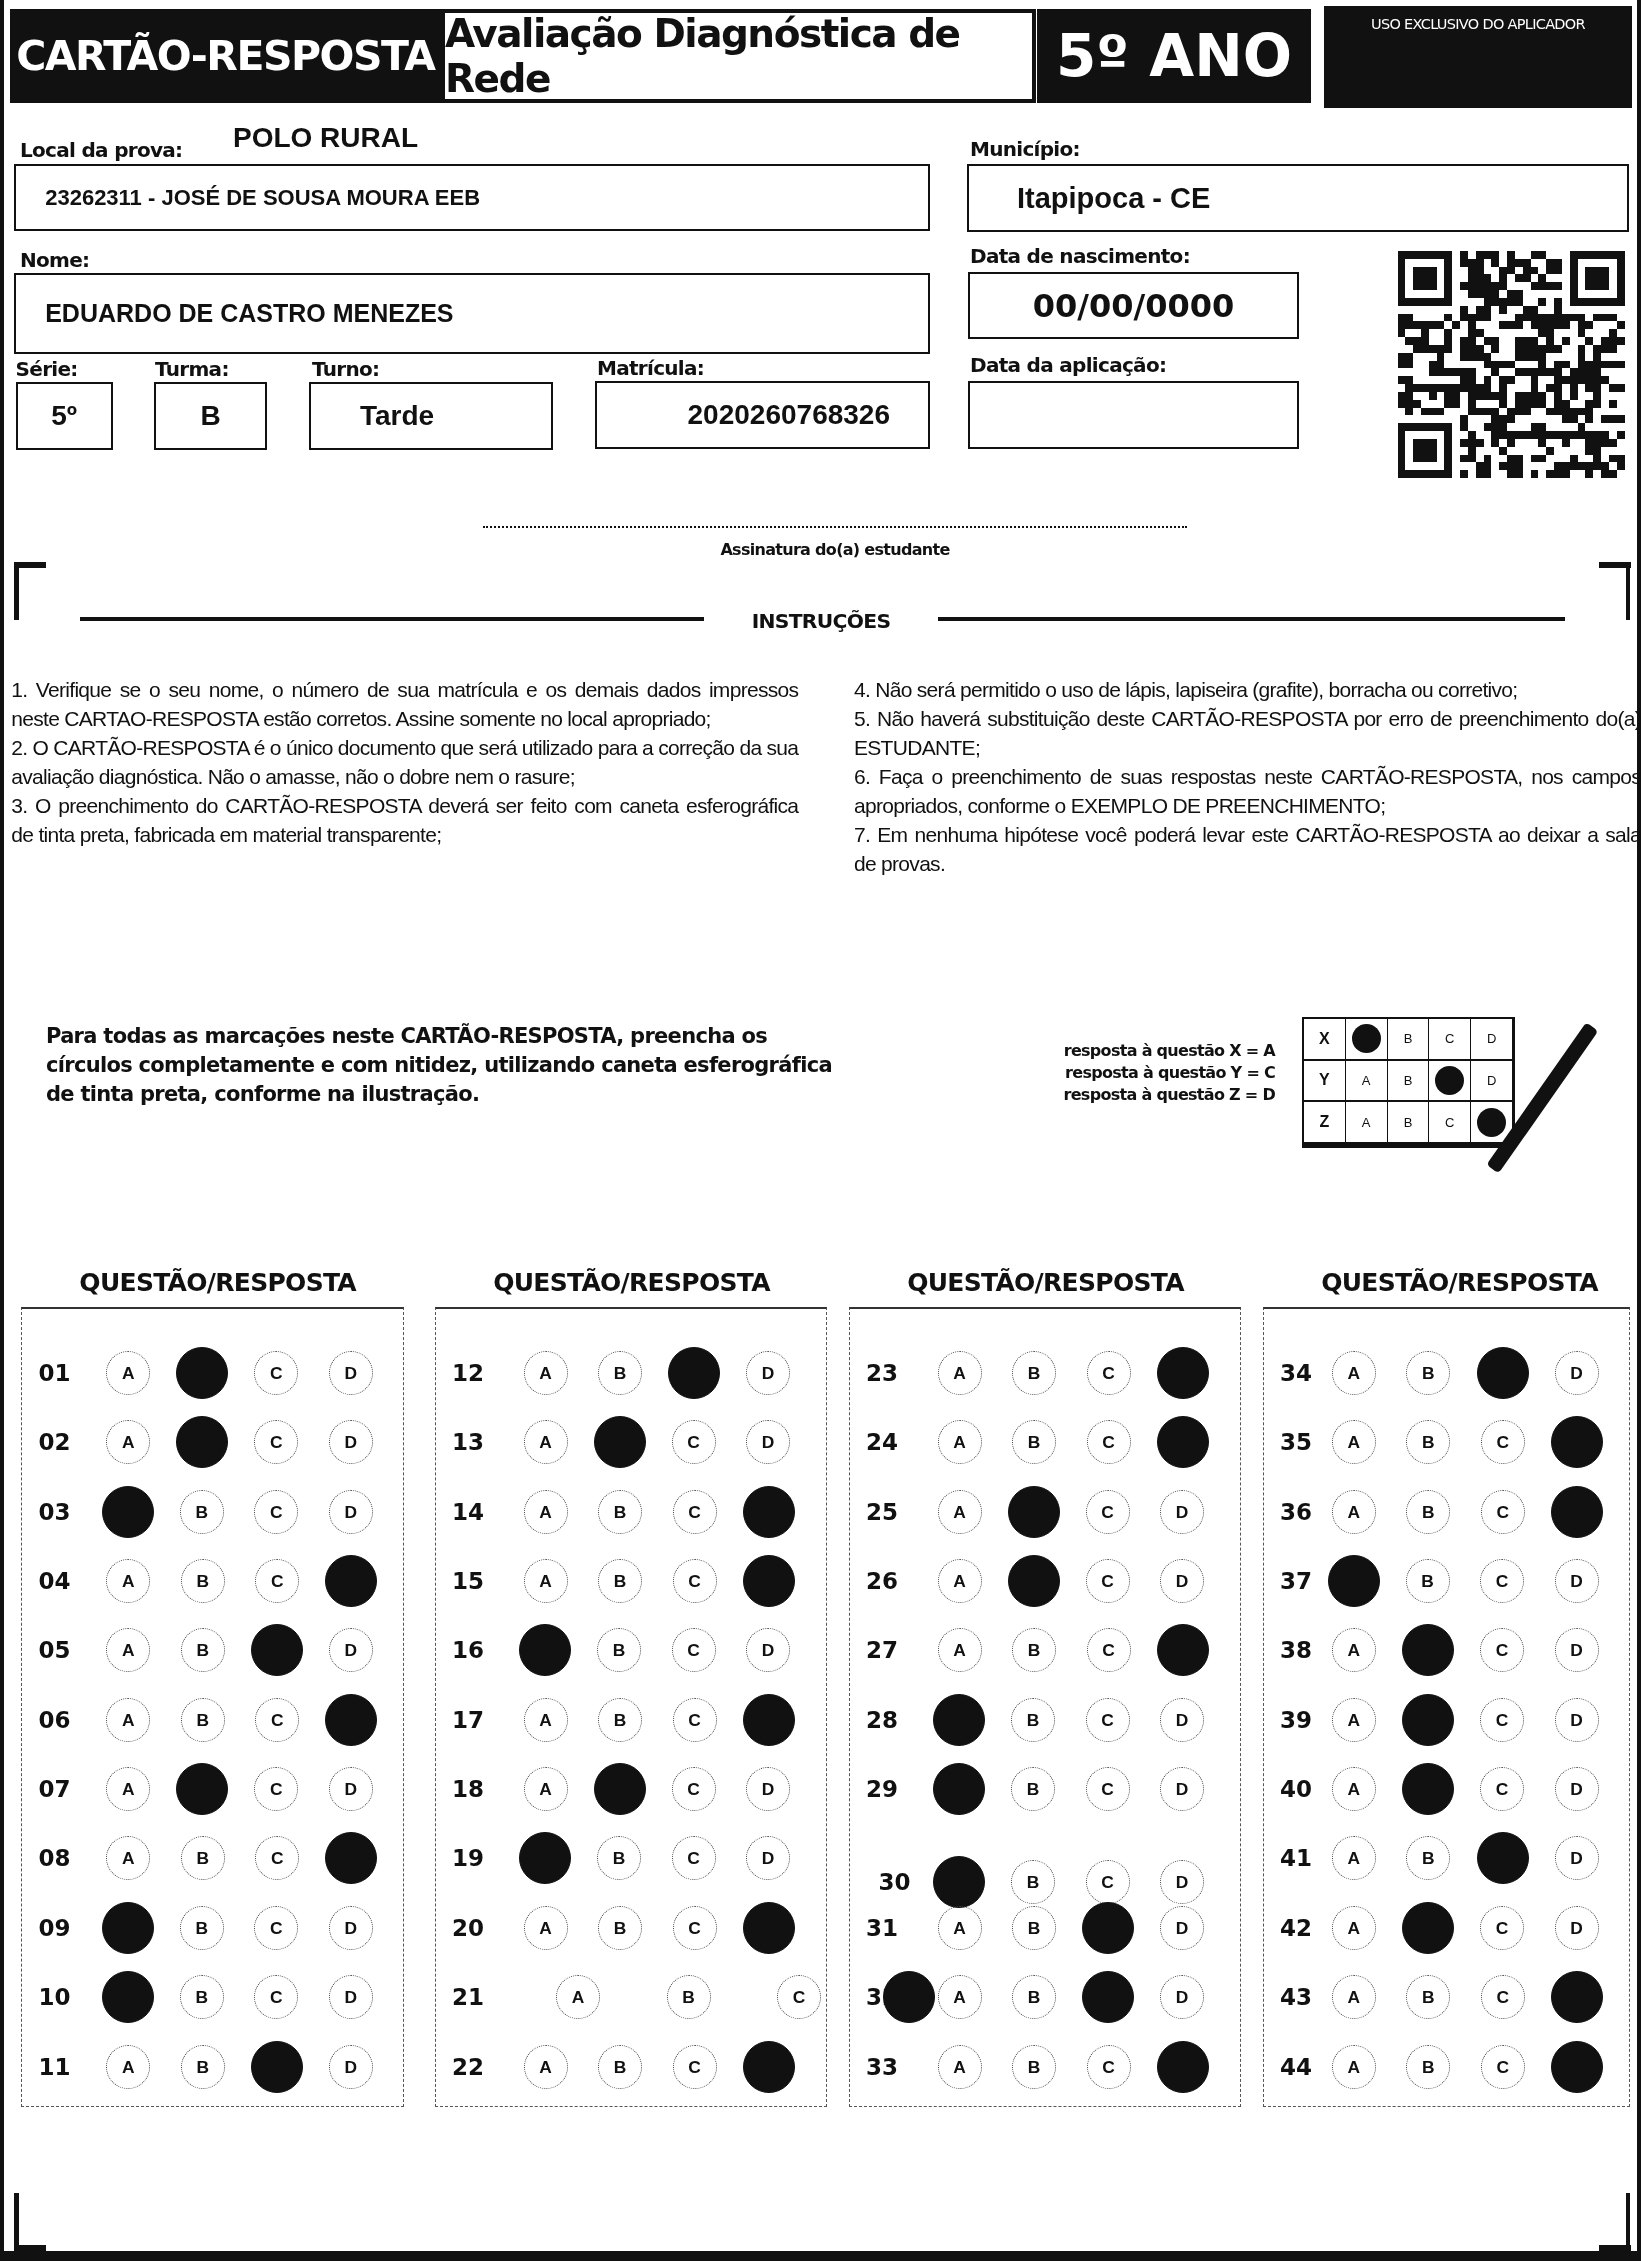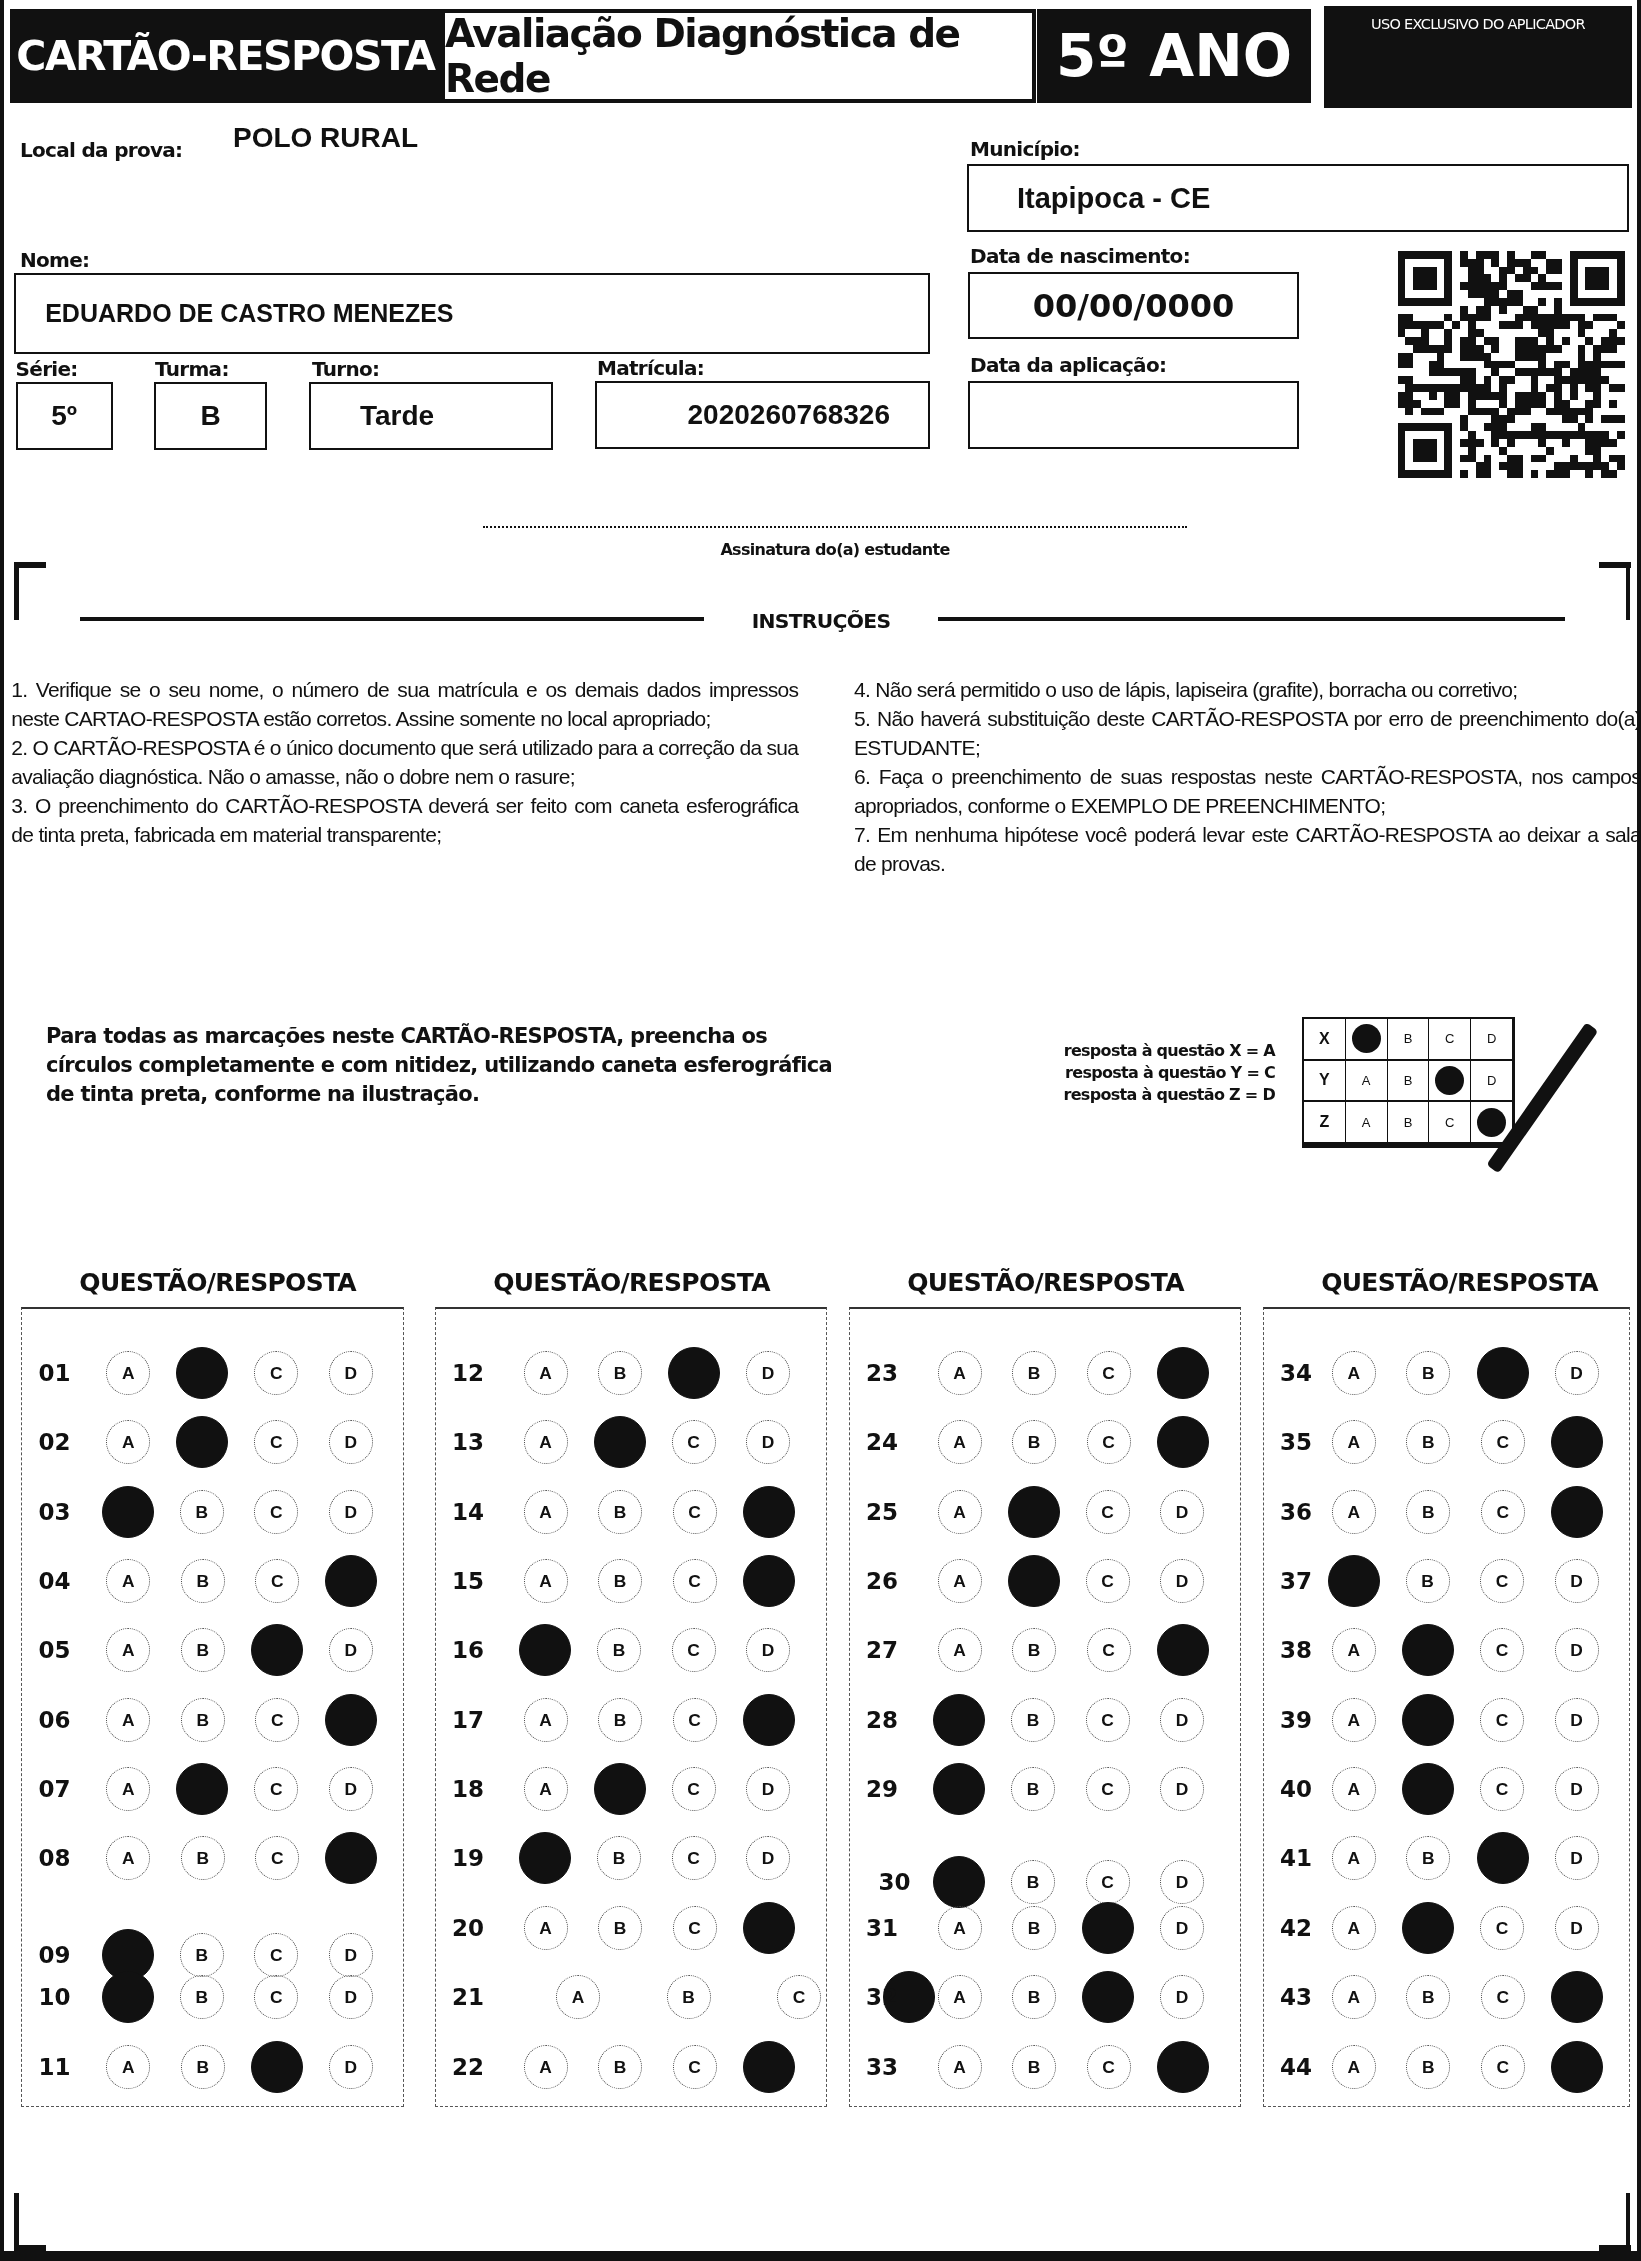--- a/index.html
+++ b/index.html
@@ -60,20 +60,23 @@
 
   <div class="abs hdr-black hdr-title">CARTÃO-RESPOSTA</div>
   <div class="abs hdr-white">Avaliação Diagnóstica de Rede</div>
   <div class="abs hdr-black hdr-year">5º ANO</div>
   <div class="abs aplic">
     <div class="aplic-top">USO EXCLUSIVO DO APLICADOR</div>
   </div>
 
   <div class="abs lbl" style="left:16px; top:138px;">Local da prova:</div>
   <div class="abs" style="left:229px; top:122px; font-size:28px; font-weight:bold;">POLO RURAL</div>
+  <div class="abs box" style="left:10.2px; top:164px; width:916px; height:67px; padding-left:29px;">
+    <span style="font-size:22px;">23262311 - JOSÉ DE SOUSA MOURA EEB</span>
+  </div>
 
   <div class="abs lbl" style="left:966px; top:137px;">Município:</div>
   <div class="abs box" style="left:963px; top:164px; width:662px; height:68px; padding-left:48px;">
     <span style="font-size:29px;">Itapipoca - CE</span>
   </div>
 
   <div class="abs lbl" style="left:16px; top:248px;">Nome:</div>
   <div class="abs box" style="left:10.2px; top:273px; width:916px; height:81px; padding-left:29px;">
     <span class="val">EDUARDO DE CASTRO MENEZES</span>
   </div>
@@ -602,21 +605,21 @@
           <div class="bubble">D</div>
         </div>
         <div class="qrow" style="top: 514px;">
           <div class="qnum">08</div>
           <div style="width: 14.5px;"></div>
           <div class="bubble">A</div>
           <div class="bubble">B</div>
           <div class="bubble">C</div>
           <div class="bubble filled">D</div>
         </div>
-        <div class="qrow" style="top: 611px;">
+        <div class="qrow" style="top: 584px;">
           <div class="qnum">09</div>
           <div style="width: 14.5px;"></div>
           <div class="bubble filled">A</div>
           <div class="bubble">B</div>
           <div class="bubble">C</div>
           <div class="bubble">D</div>
         </div>
         <div class="qrow" style="top: 653px;">
           <div class="qnum">10</div>
           <div style="width: 14.5px;"></div>

